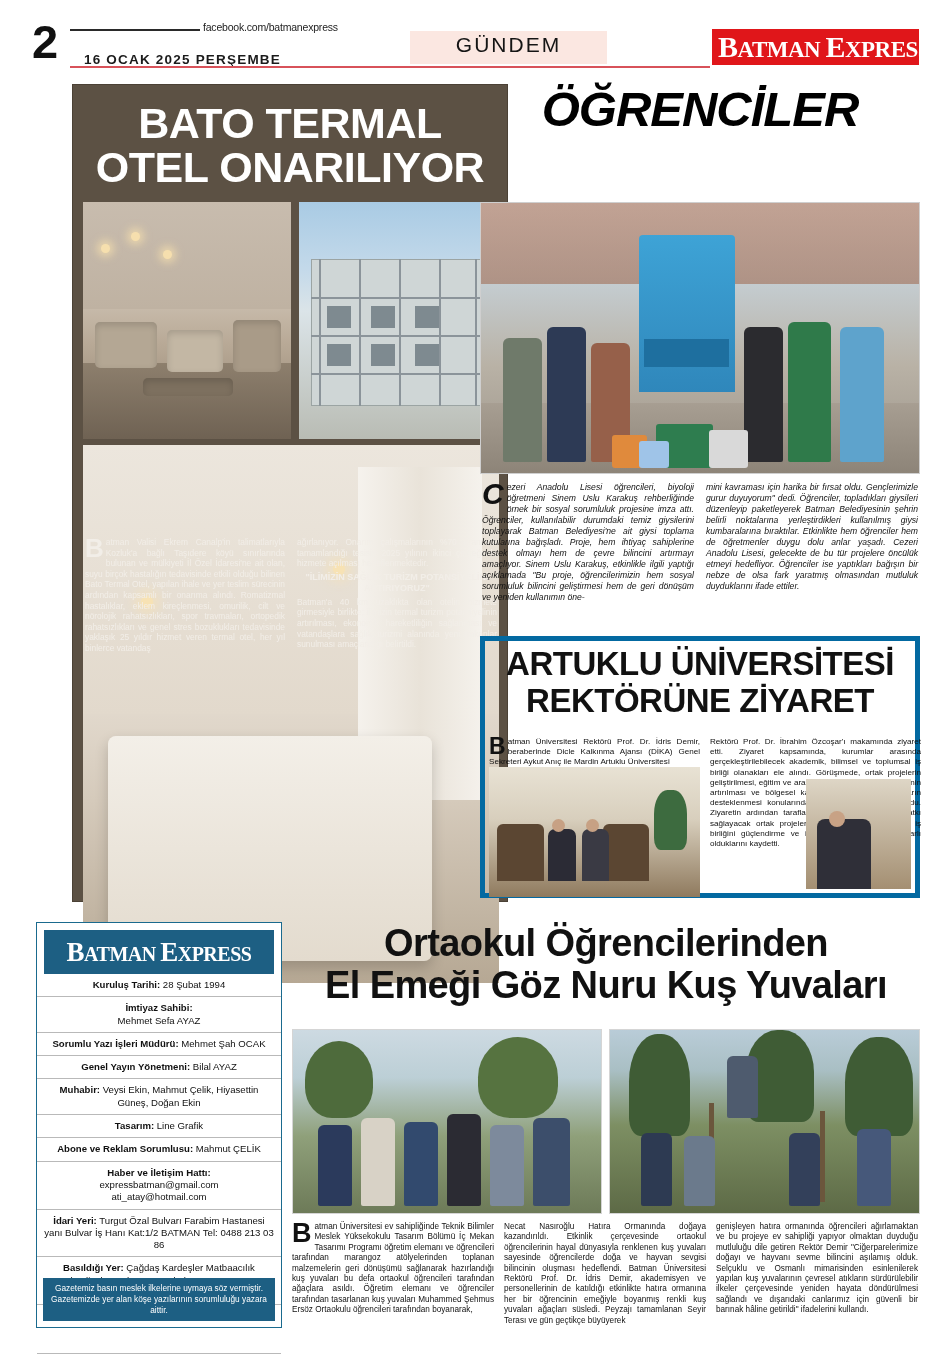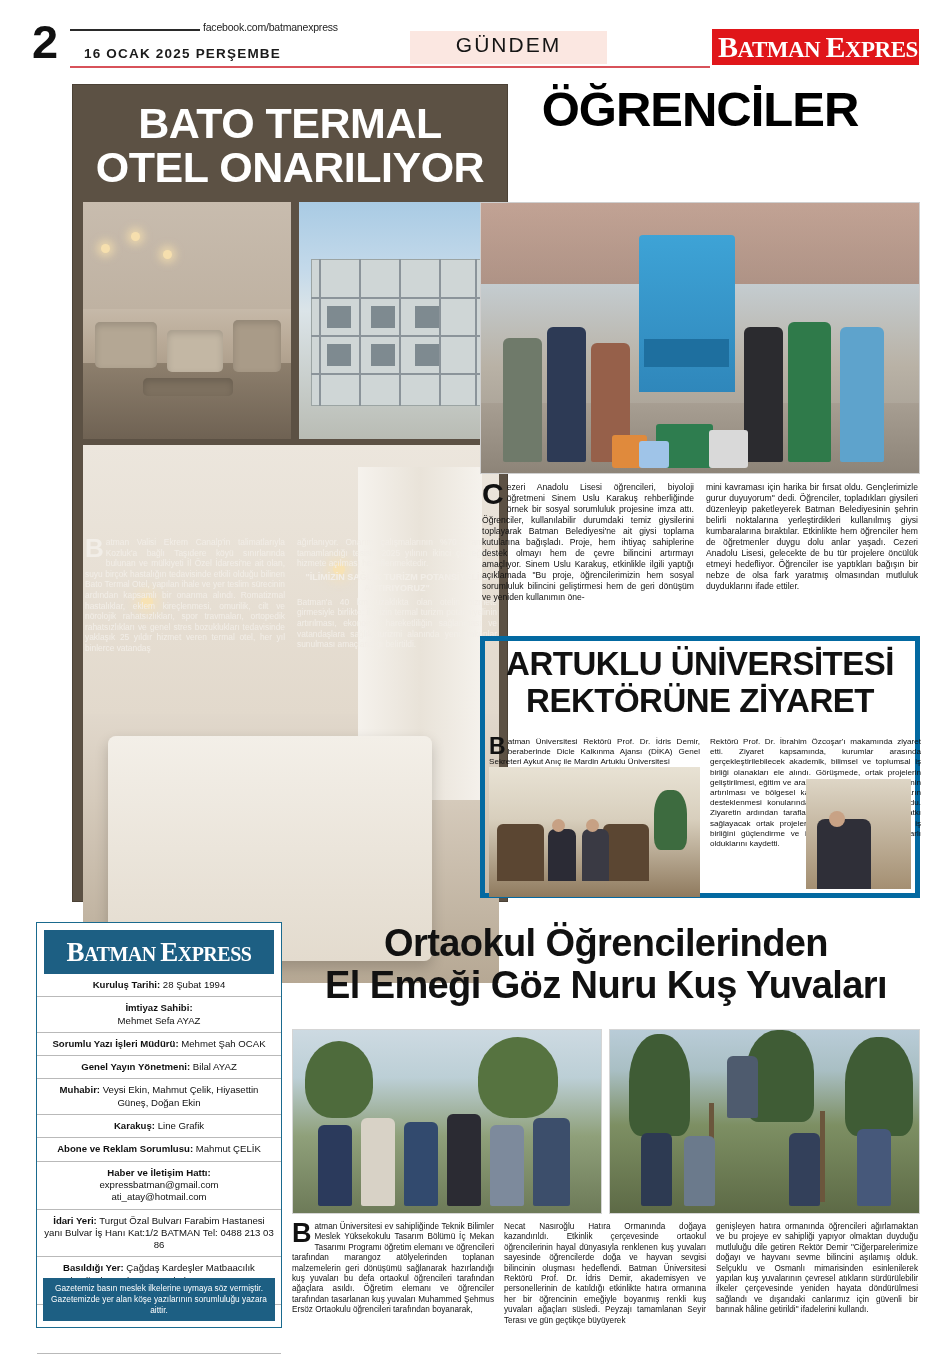--- a/index.html
+++ b/index.html
@@ -19,21 +19,21 @@
     font-size:47px; font-weight:700; line-height:47px;
     font-family:"Liberation Sans", sans-serif;
     letter-spacing:-2px; color:#111;
   }
   .rule-short { position:absolute; left:70px; top:29px; width:130px; height:1.5px; background:#2a2a2a; }
   .fbline {
     position:absolute; left:203px; top:21px;
     font-size:10.5px; color:#222; letter-spacing:-0.2px;
   }
   .dateline {
-    position:absolute; left:84px; top:46px;
+    position:absolute; left:84px; top:52px;
     font-size:13.5px; font-weight:700; color:#1b1b1b;
     letter-spacing:1.2px;
   }
   .rule-red { position:absolute; left:70px; top:66px; width:640px; height:2px; background:#d8525a; }
   .gundem-box {
     position:absolute; left:410px; top:31px; width:197px; height:33px;
     background:#fbe7e1;
   }
   .gundem-txt {
     position:absolute; left:410px; top:33px; width:197px;
@@ -108,21 +108,21 @@
 
   .left-text {
     position:absolute; left:12px; top:452px; width:412px;
     display:flex; gap:12px; color:#f2eee8;
   }
   .left-col { width:200px; font-size:8.4px; line-height:10.6px; text-align:justify; }
   .left-col .dropcapP { float:left; font-size:26px; line-height:22px; font-weight:700; padding-right:2px; }
   .left-sub { text-align:center; font-weight:700; font-size:9px; line-height:11px; margin:3px 0; }
 
   
-  .art-r1 { position:absolute; left:480px; top:84px; width:440px; height:545px; }
+  .art-r1 { position:absolute; left:480px; top:84px; width:440px; height:545px;font-style:italic; }
   .art-r1 h1 {
     font-size:49px; line-height:51px; font-weight:700;
     text-align:center; letter-spacing:-1px; color:#000;
   }
   .ph-group { position:absolute; left:0; top:118px; width:440px; height:272px; overflow:hidden; border:1px solid #cfcfcf; }
   .group-photo { width:100%; height:100%; position:relative;
     background:linear-gradient(180deg,#cdd6db 0%,#c4ccd0 30%,#b9b2a6 60%,#9a9287 100%); }
   .group-photo .bin { position:absolute; left:36%; top:12%; width:22%; height:58%;
     background:linear-gradient(180deg,#3ea3d6,#2f87bb); border-radius:4px 4px 0 0; }
   .group-photo .bin .lbl { position:absolute; left:6%; bottom:16%; width:88%; height:18%; background:#1e6f9f; }
@@ -346,21 +346,21 @@
   <div class="kunye">
     <div class="kunye-logo">
       <span class="lg2"><span>B</span><span class="sm2">ATMAN </span><span>E</span><span class="sm2">XPRESS</span></span>
     </div>
 
     <div class="krow"><b>Kuruluş Tarihi:</b><span> 28 Şubat 1994</span></div>
     <div class="krow"><b>İmtiyaz Sahibi:</b><br><span>Mehmet Sefa AYAZ</span></div>
     <div class="krow"><b>Sorumlu Yazı İşleri Müdürü:</b><span> Mehmet Şah OCAK</span></div>
     <div class="krow"><b>Genel Yayın Yönetmeni:</b><span> Bilal AYAZ</span></div>
     <div class="krow"><b>Muhabir:</b><span> Veysi Ekin, Mahmut Çelik, Hiyasettin Güneş, Doğan Ekin</span></div>
-    <div class="krow"><b>Karakuş:</b><span> Line Grafik</span></div>
+    <div class="krow"><b>Tasarım:</b><span> Line Grafik</span></div>
     <div class="krow"><b>Abone ve Reklam Sorumlusu:</b><span> Mahmut ÇELİK</span></div>
     <div class="krow"><b>Haber ve İletişim Hattı:</b><br><span style="white-space:pre-line">expressbatman@gmail.com
 ati_atay@hotmail.com</span></div>
     <div class="krow"><b>İdari Yeri:</b><span> Turgut Özal Bulvarı Farabim Hastanesi yanı Bulvar İş Hanı Kat:1/2 BATMAN Tel: 0488 213 03 86</span></div>
     <div class="krow"><b>Basıldığı Yer:</b><span> Çağdaş Kardeşler Matbaacılık Bahçelievler Mah. 1601 Sokak No:4  -  BATMAN</span><br><b>TLF:</b><span> 0488 212 28 33</span></div>
     <div class="krow" style="padding-bottom:30px;"><span>Yerel Süreli Yayın</span></div>
 
     <div class="kfoot">
       <div>Gazetemiz basın meslek ilkelerine uymaya söz vermiştir.</div>
       <div>Gazetemizde yer alan köşe yazılarının sorumluluğu yazara aittir.</div>

